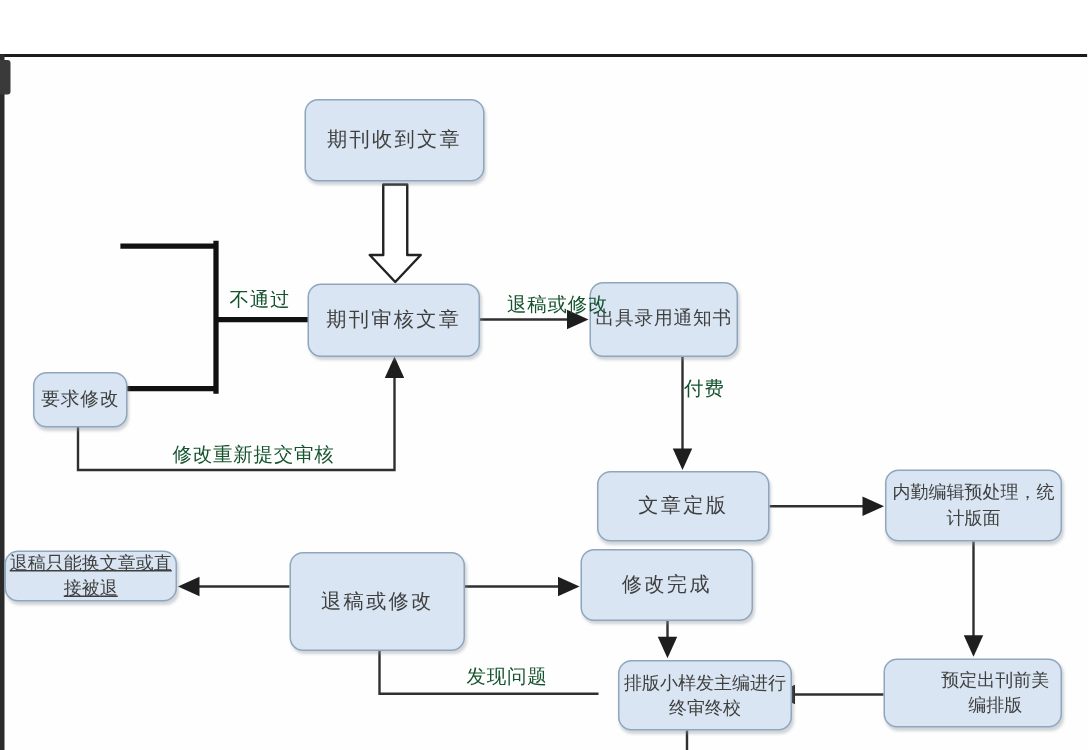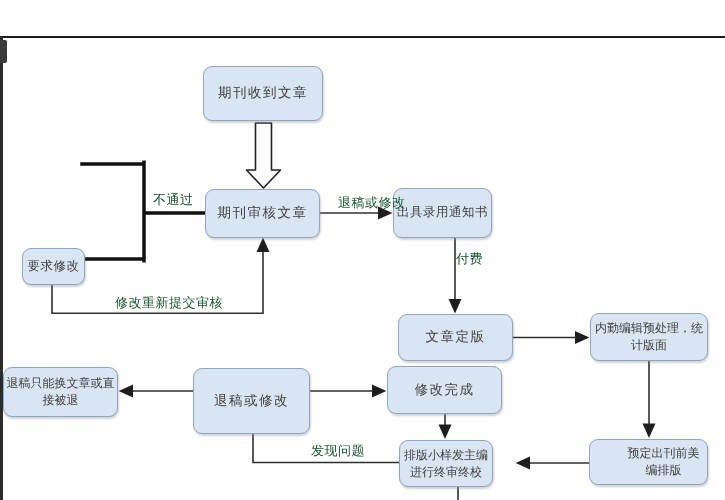--- a/index.html
+++ b/index.html
@@ -67,23 +67,23 @@
   <div class="node mid" style="left:393px;top:152px;width:99px;height:50px;">出具录用通知书</div>
 
   <div class="node big" style="left:398px;top:278px;width:115px;height:47px;">文章定版</div>
 
   <div class="node" style="left:590px;top:277px;width:118px;height:48px;">内勤编辑预处理，统计版面</div>
 
   <div class="node big" style="left:193px;top:332px;width:117px;height:66px;">退稿或修改</div>
 
   <div class="node big" style="left:387px;top:330px;width:115px;height:48px;">修改完成</div>
 
-  <div class="node" style="left:3px;top:331px;width:115px;height:50px;">退稿只能换文章或直接被退</div>
+  <div class="node" style="left:3px;top:331px;width:115px;height:34px;text-decoration:underline;">退稿只能换文章或直接被退</div>
 
-  <div class="node" style="left:399px;top:404px;width:94px;height:47px;">排版小样发主编进行终审终校</div>
+  <div class="node" style="left:412px;top:404px;width:116px;height:47px;">排版小样发主编进行终审终校</div>
 
   <div class="node" style="left:589px;top:403px;width:119px;height:46px;padding-left:32px;">预定出刊前美编排版</div>
 
   <div class="elabel" style="left:153px;top:155px;">不通过</div>
 
   <div class="elabel" style="left:338px;top:158px;">退稿或修改</div>
 
   <div class="elabel" style="left:456px;top:214px;">付费</div>
 
   <div class="elabel" style="left:115px;top:258px;">修改重新提交审核</div>

